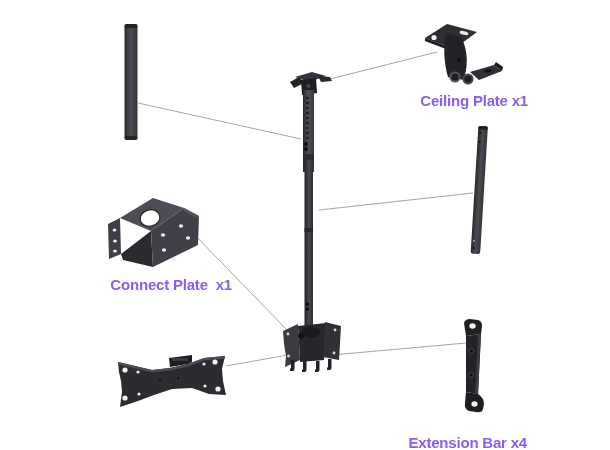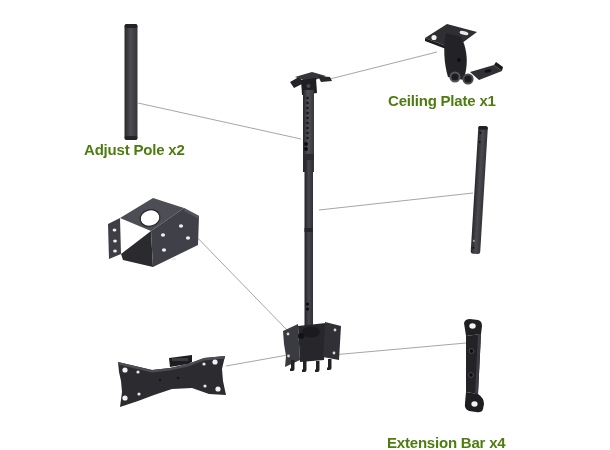--- a/index.html
+++ b/index.html
@@ -8,25 +8,25 @@
     width:610px;height:450px;
     background:#ffffff;
     overflow:hidden;
     font-family:"Liberation Sans","DejaVu Sans",sans-serif;
   }
   .part{position:absolute;}
   .part svg{display:block;}
   .part-label{
     position:absolute;
     width:140px;
-    text-align:left;
+    text-align:right;
     font-size:15px;
     font-weight:700;
     letter-spacing:-0.2px;
-    color:#4d7c0f;
+    color:#8b5cf6;
     white-space:pre;
     line-height:18px;
   }
   #leader-lines{position:absolute;left:0;top:0;z-index:1;}
   .part{z-index:2;}
   .part-label{z-index:3;}
 </style>
 </head>
 <body>
 
@@ -50,21 +50,20 @@
           <stop offset="0" stop-color="#29292c"></stop>
             <stop offset="0.45" stop-color="#4c4c53"></stop>
             <stop offset="1" stop-color="#35353a"></stop>
         </linearGradient>
       </defs>
       <rect x="2.5" y="2" width="13" height="116" rx="3" fill="url(#gp1)"></rect>
       <rect x="2.5" y="2" width="13" height="4" rx="2" fill="#232326"></rect>
       <rect x="2.5" y="114" width="13" height="4" rx="2" fill="#232326"></rect>
     </svg>
   </div>
-  <div class="part-label" style="left:84px;top:141px;">Adjust Pole x2</div>
 
   <div class="part" style="left:420px;top:20px;">
     <svg width="95" height="75" viewBox="0 0 95 75">
 
       <polygon points="5,18 27,4 57,12 34,29" fill="#2e2e33"></polygon>
       <polygon points="5,18 34,29 34,32 5,21" fill="#1b1b1e"></polygon>
       <circle cx="14" cy="17.5" r="2.6" fill="#f4f4f4"></circle>
       <ellipse cx="44" cy="13" rx="4.5" ry="1.9" transform="rotate(12 44 13)" fill="#e9e9e9"></ellipse>
 
       <path d="M26,13 L41,17 C46,26 48,38 46,50 L44,60 L28,57 C24,44 23,27 26,13 Z" fill="#232327"></path>
@@ -95,20 +94,21 @@
 
       <polygon points="47,34 80,11 95,19 94,48 49,70" fill="#404048"></polygon>
       <polygon points="80,11 95,19 95,22 80,14" fill="#55555e"></polygon>
       <ellipse cx="59" cy="38" rx="2.1" ry="1.7" fill="#efefef"></ellipse>
       <ellipse cx="77" cy="29" rx="2.1" ry="1.7" fill="#efefef"></ellipse>
       <ellipse cx="84" cy="41" rx="2.1" ry="1.7" fill="#efefef"></ellipse>
       <ellipse cx="60" cy="53" rx="2.1" ry="1.7" fill="#efefef"></ellipse>
       <ellipse cx="70" cy="62" rx="2.1" ry="1.7" fill="#efefef"></ellipse>
     </svg>
   </div>
+  <div class="part-label" style="left:92px;top:276px;">Connect Plate  x1</div>
 
   <div class="part" style="left:466px;top:123px;">
     <svg width="26" height="134" viewBox="0 0 26 134">
       <defs>
         <linearGradient id="gp2" x1="0" y1="0" x2="1" y2="0">
           <stop offset="0" stop-color="#28282b"></stop>
             <stop offset="0.5" stop-color="#4a4a51"></stop>
             <stop offset="1" stop-color="#333338"></stop>
         </linearGradient>
       </defs>

